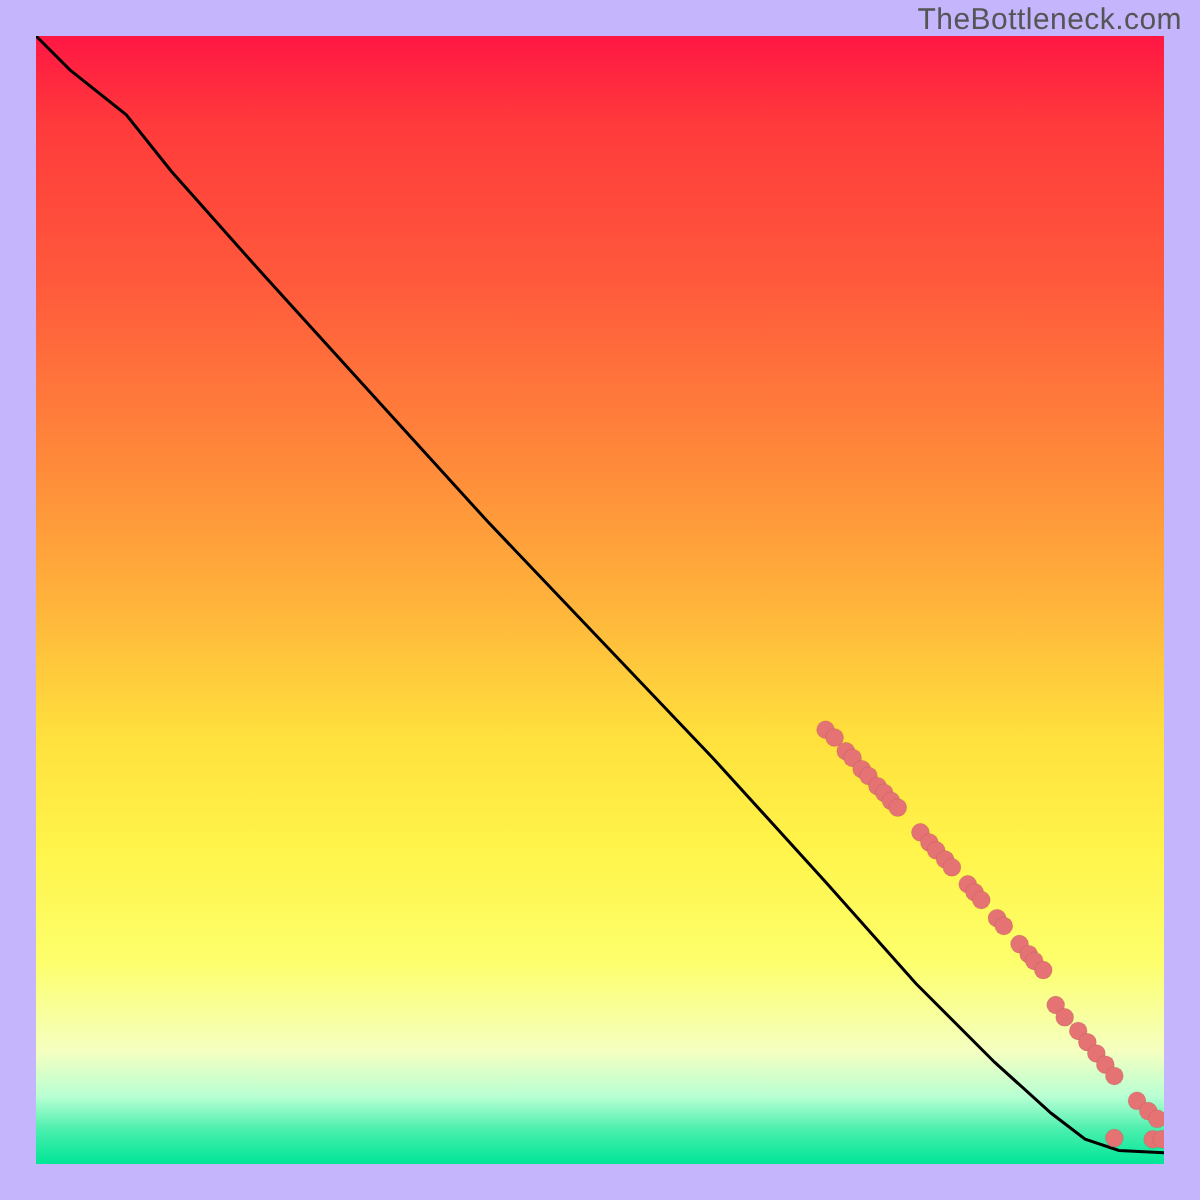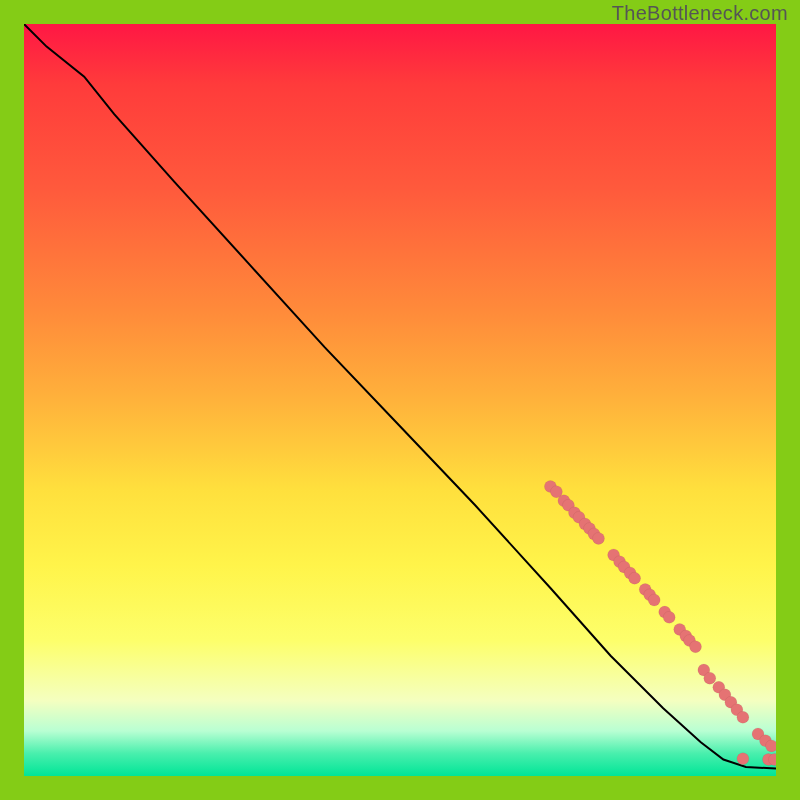--- a/index.html
+++ b/index.html
@@ -8,21 +8,21 @@
     width: 800px;
     height: 800px;
     background: #000;
     overflow: hidden;
     font-family: Arial, Helvetica, sans-serif;
   }
   .frame {
     position: relative;
     width: 800px;
     height: 800px;
-    background: #84cc16;
+    background: #c4b5fd;
   }
   .watermark {
     position: absolute;
     top: 2px;
     right: 12px;
     color: #555;
     font-size: 20px;
     font-weight: 500;
     letter-spacing: 0.3px;
     z-index: 30;

